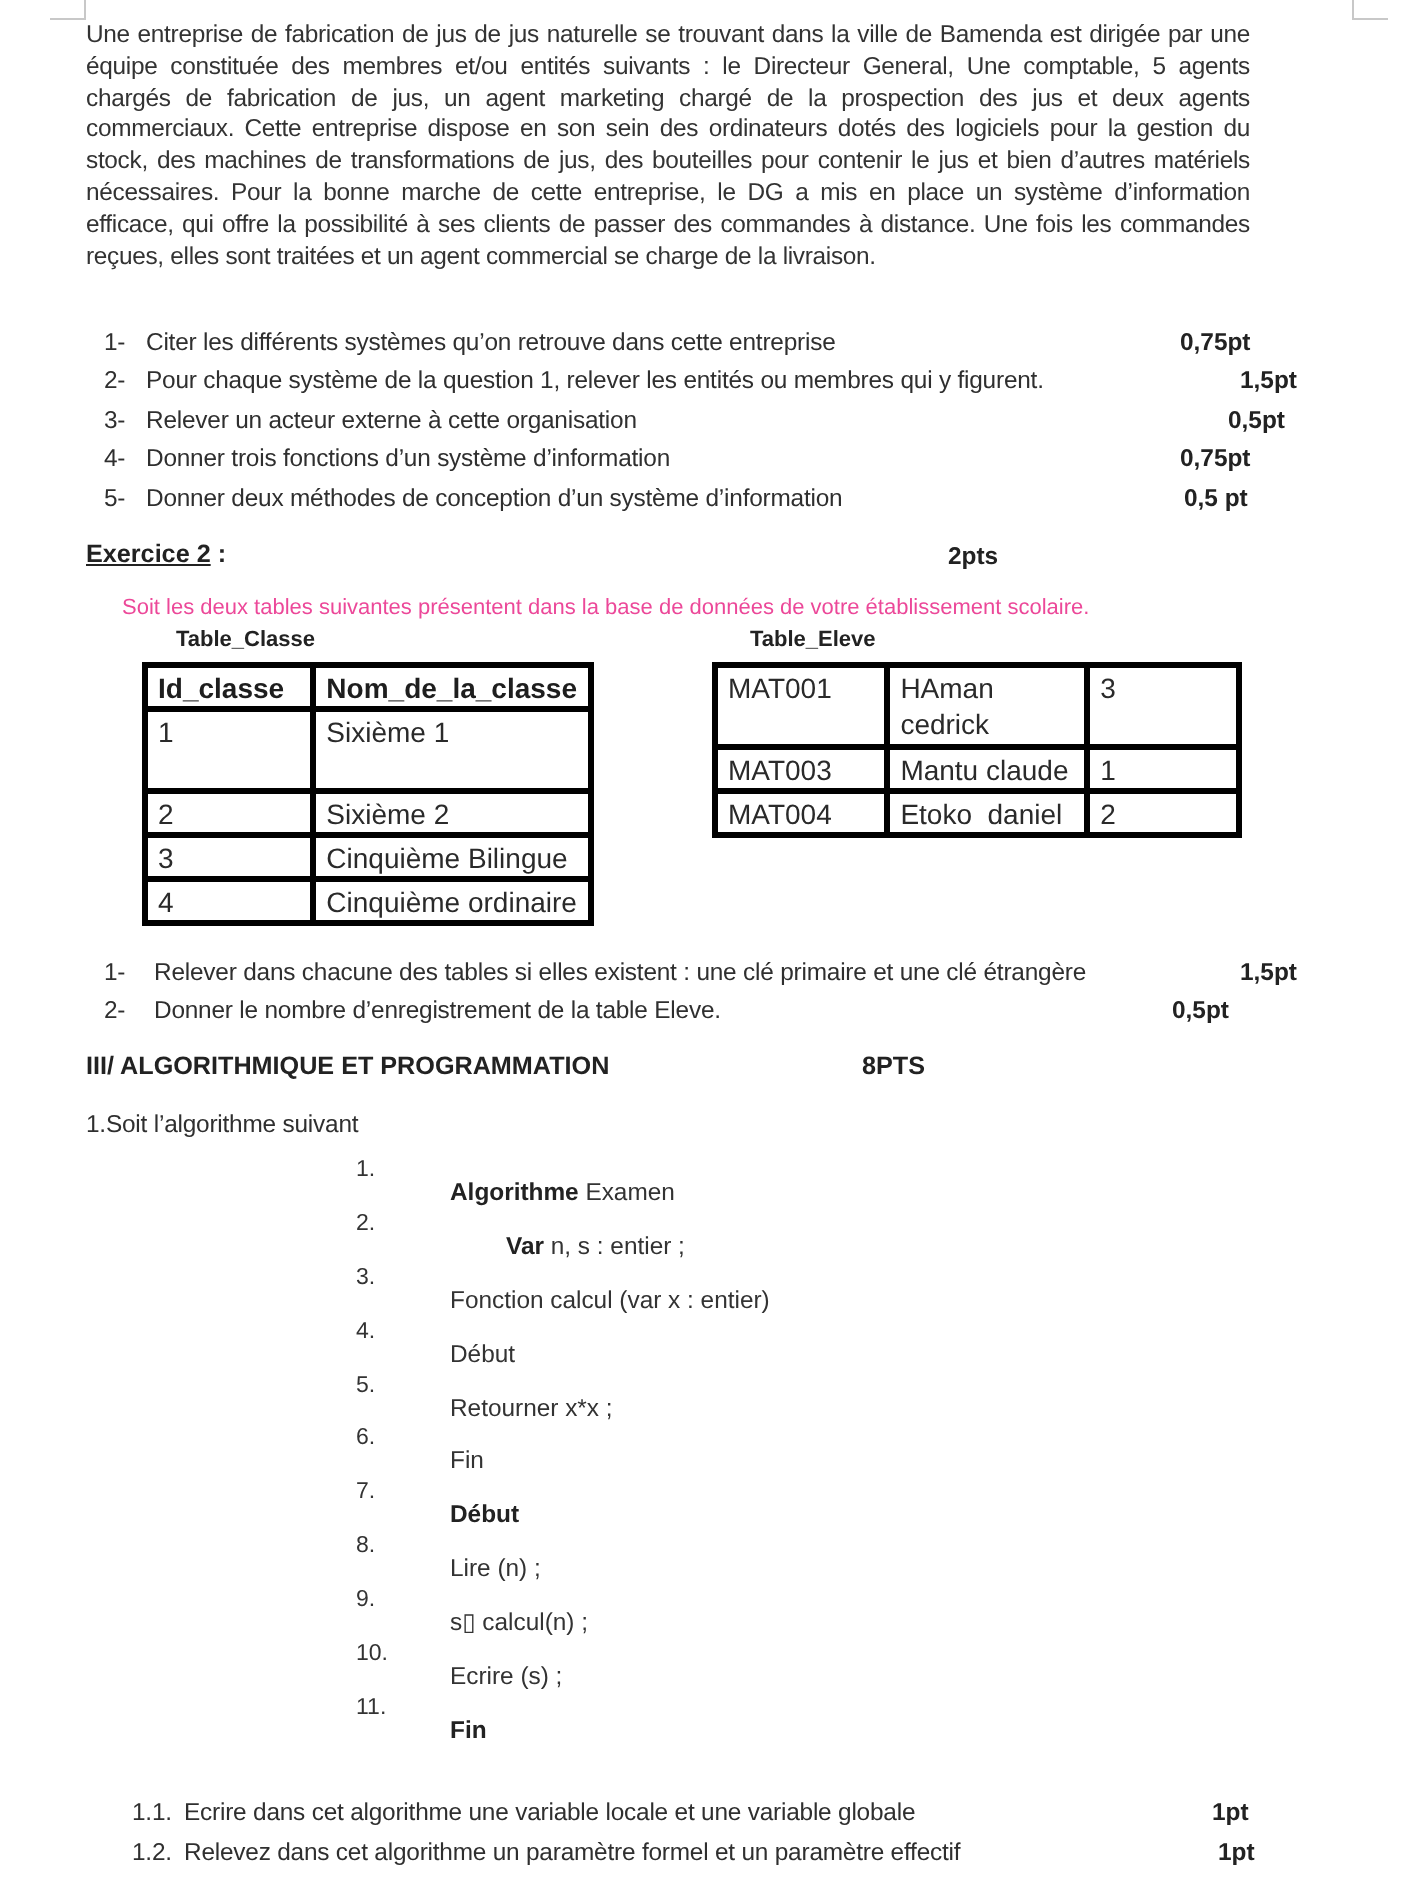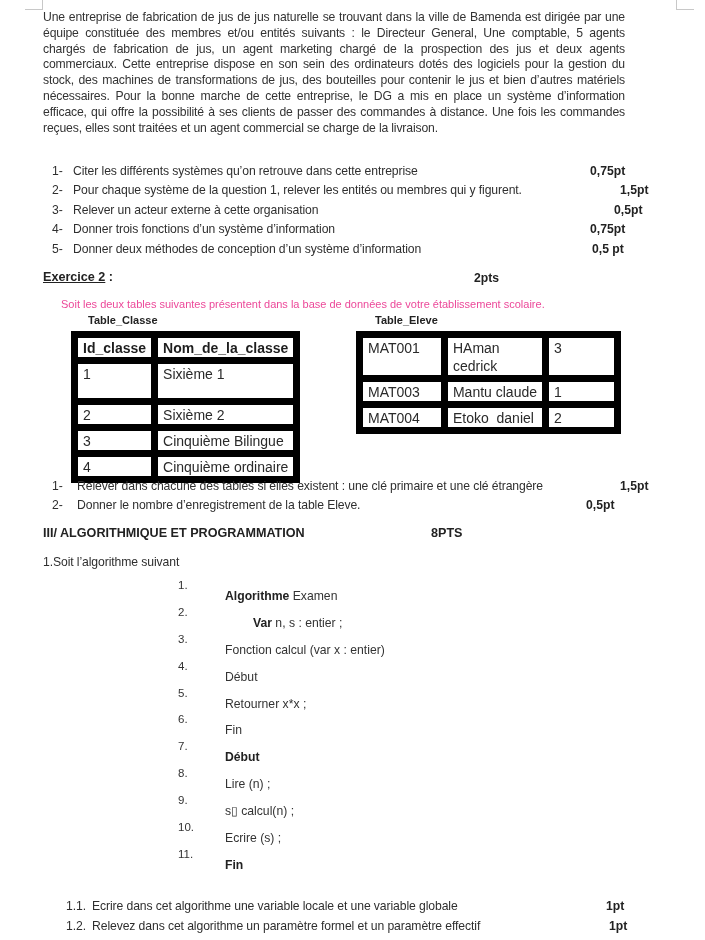--- a/index.html
+++ b/index.html
@@ -17,21 +17,21 @@
 
   .q { font-size: 12.2px; color: #2f2f2f; letter-spacing: -0.1px; }
   .pts { font-size: 12.2px; font-weight: bold; color: #222; }
 
   .heading { font-size: 12.6px; font-weight: bold; color: #222; }
   .underline { text-decoration: underline; font-weight: bold; }
 
   .caption { font-size: 11px; font-weight: bold; color: #222; }
 
   table.data { position: absolute; border-collapse: collapse; font-size: 14px; color: #2a2a2a; }
-  table.data td, table.data th { border: 7px solid #000000; padding: 1px 5px 0 5px; vertical-align: top; text-align: left; font-weight: normal; line-height: 18px; }
+  table.data td, table.data th { border: 3px solid #000000; padding: 1px 5px 0 5px; vertical-align: top; text-align: left; font-weight: normal; line-height: 18px; }
   table.data th { font-weight: bold; color: #1e1e1e; }
 
   .algo-num { font-size: 11.5px; color: #333; }
   .algo-line { font-size: 12.2px; color: #333; }
   .algo-line b { color: #222; }
 </style>
 </head>
 <body>
 
 <div class="corner corner-tl"></div>

